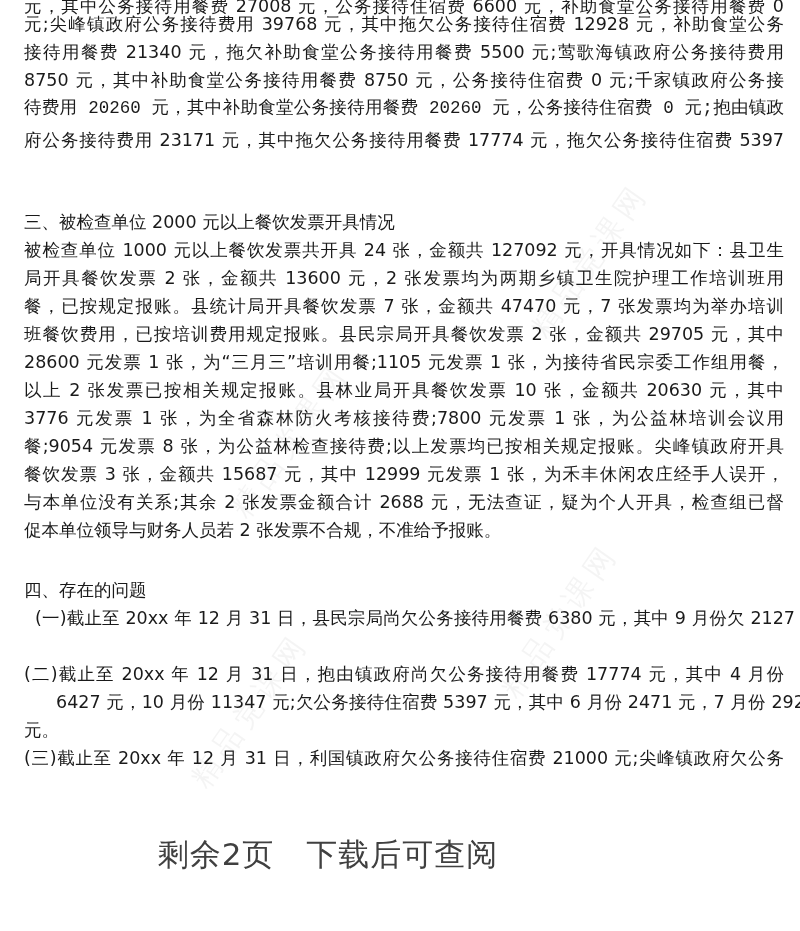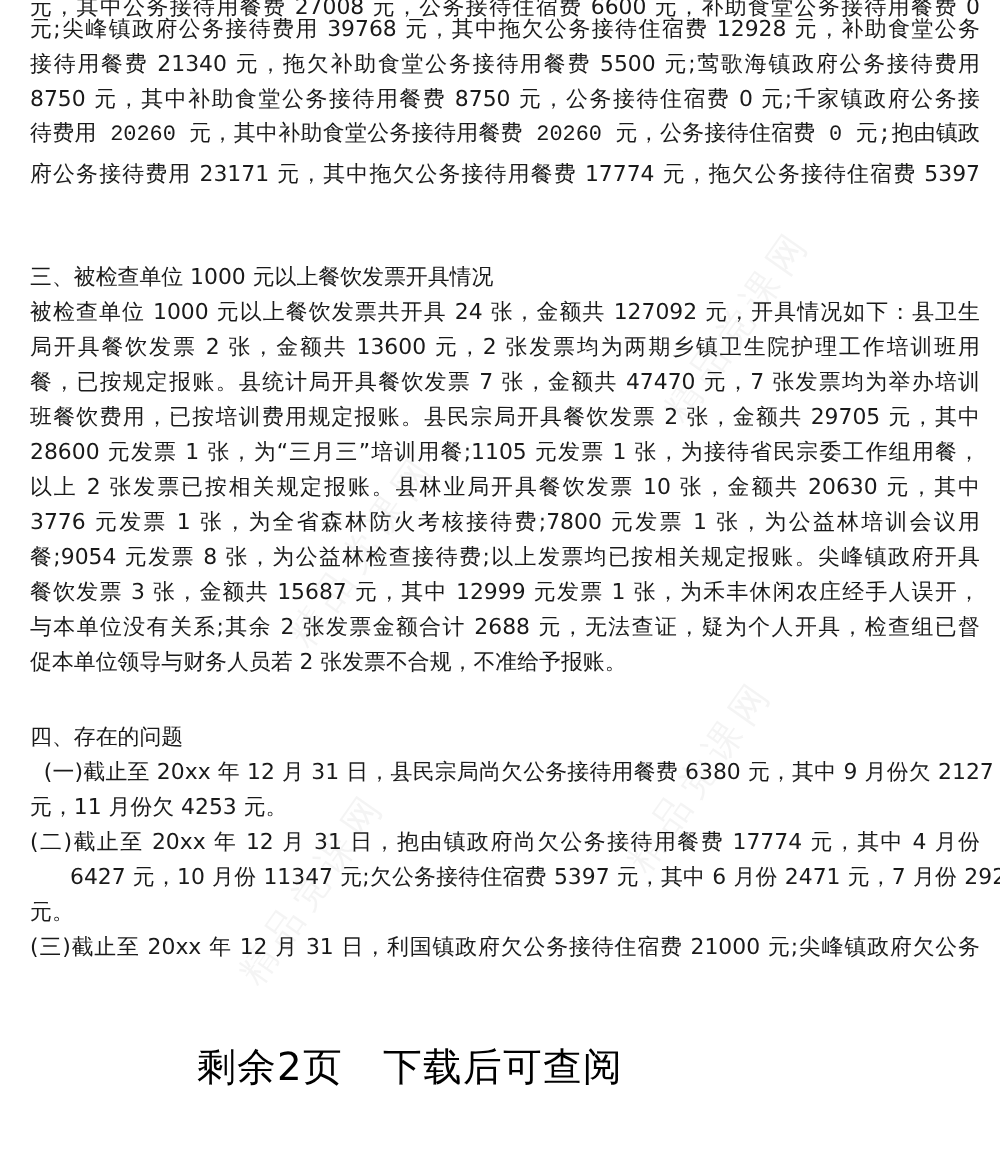--- a/index.html
+++ b/index.html
@@ -8,56 +8,55 @@
   .page { position: absolute; left: 0; top: 0; width: 800px; height: 931px; }
   .line { position: absolute; left: 24px; width: 760px; font-size: 17.5px; line-height: 28px;
           height: 28px; white-space: nowrap; overflow: hidden; text-align: justify;
           text-align-last: justify; letter-spacing: 0px; }
   .line.last { text-align-last: left; }
   .heading { text-align-last: left; }
   .watermark { position: absolute; font-size: 30px; color: rgba(0,0,0,0.045);
                transform: rotate(-55deg); white-space: nowrap; pointer-events: none;
                font-family: "DejaVu Sans", sans-serif; letter-spacing: 6px; }
   .more { position: absolute; left: 0; width: 656px; top: 832px; text-align: center;
-          font-size: 31px; color: #000000; line-height: 44px; letter-spacing: 1px; }
+          font-size: 31px; color: #404040; line-height: 44px; letter-spacing: 1px; }
   .more span + span { margin-left: 32px; }
 </style>
 </head>
 <body>
 
 <div class="page">
 
   <div class="watermark" style="left:200px;top:420px;">精品党课网</div>
   <div class="watermark" style="left:500px;top:240px;">精品党课网</div>
   <div class="watermark" style="left:470px;top:600px;">精品党课网</div>
   <div class="watermark" style="left:160px;top:690px;">精品党课网</div>
 
   <div class="line" style="top:-8px;">元，其中公务接待用餐费 27008 元，公务接待住宿费 6600 元，补助食堂公务接待用餐费 0</div>
   <div class="line" style="top:10px;">元;尖峰镇政府公务接待费用 39768 元，其中拖欠公务接待住宿费 12928 元，补助食堂公务</div>
   <div class="line" style="top:38px;">接待用餐费 21340 元，拖欠补助食堂公务接待用餐费 5500 元;莺歌海镇政府公务接待费用</div>
   <div class="line" style="top:66px;">8750 元，其中补助食堂公务接待用餐费 8750 元，公务接待住宿费 0 元;千家镇政府公务接</div>
   <div class="line" style="top:94px;font-family:Liberation Mono, monospace;">待费用 20260 元，其中补助食堂公务接待用餐费 20260 元，公务接待住宿费 0 元;抱由镇政</div>
   <div class="line" style="top:126px;">府公务接待费用 23171 元，其中拖欠公务接待用餐费 17774 元，拖欠公务接待住宿费 5397</div>
 
-  <div class="line heading" style="top:208px;">三、被检查单位 1000 元以上餐饮发票开具情况</div>
+  <div class="line heading" style="top:208px;">三、被检查单位 2000 元以上餐饮发票开具情况</div>
   <div class="line" style="top:236px;">被检查单位 1000 元以上餐饮发票共开具 24 张，金额共 127092 元，开具情况如下：县卫生</div>
   <div class="line" style="top:264px;">局开具餐饮发票 2 张，金额共 13600 元，2 张发票均为两期乡镇卫生院护理工作培训班用</div>
   <div class="line" style="top:292px;">餐，已按规定报账。县统计局开具餐饮发票 7 张，金额共 47470 元，7 张发票均为举办培训</div>
   <div class="line" style="top:320px;">班餐饮费用，已按培训费用规定报账。县民宗局开具餐饮发票 2 张，金额共 29705 元，其中</div>
   <div class="line" style="top:348px;">28600 元发票 1 张，为“三月三”培训用餐;1105 元发票 1 张，为接待省民宗委工作组用餐，</div>
   <div class="line" style="top:376px;">以上 2 张发票已按相关规定报账。县林业局开具餐饮发票 10 张，金额共 20630 元，其中</div>
   <div class="line" style="top:404px;">3776 元发票 1 张，为全省森林防火考核接待费;7800 元发票 1 张，为公益林培训会议用</div>
   <div class="line" style="top:432px;">餐;9054 元发票 8 张，为公益林检查接待费;以上发票均已按相关规定报账。尖峰镇政府开具</div>
   <div class="line" style="top:460px;">餐饮发票 3 张，金额共 15687 元，其中 12999 元发票 1 张，为禾丰休闲农庄经手人误开，</div>
   <div class="line" style="top:488px;">与本单位没有关系;其余 2 张发票金额合计 2688 元，无法查证，疑为个人开具，检查组已督</div>
   <div class="line last" style="top:516px;">促本单位领导与财务人员若 2 张发票不合规，不准给予报账。</div>
 
   <div class="line heading" style="top:576px;">四、存在的问题</div>
   <div class="line" style="top:604px;margin-left:11px;">(一)截止至 20xx 年 12 月 31 日，县民宗局尚欠公务接待用餐费 6380 元，其中 9 月份欠 2127</div>
-  <div class="line last" style="top:632px;">元，11 月份欠 4253 元。</div>
   <div class="line" style="top:660px;">(二)截止至 20xx 年 12 月 31 日，抱由镇政府尚欠公务接待用餐费 17774 元，其中 4 月份</div>
   <div class="line" style="top:688px;margin-left:32px;">6427 元，10 月份 11347 元;欠公务接待住宿费 5397 元，其中 6 月份 2471 元，7 月份 2926</div>
   <div class="line last" style="top:716px;">元。</div>
   <div class="line" style="top:744px;">(三)截止至 20xx 年 12 月 31 日，利国镇政府欠公务接待住宿费 21000 元;尖峰镇政府欠公务</div>
 
   <div class="more">
     <span>剩余2页</span><span>下载后可查阅</span>
   </div>
 </div>
 

